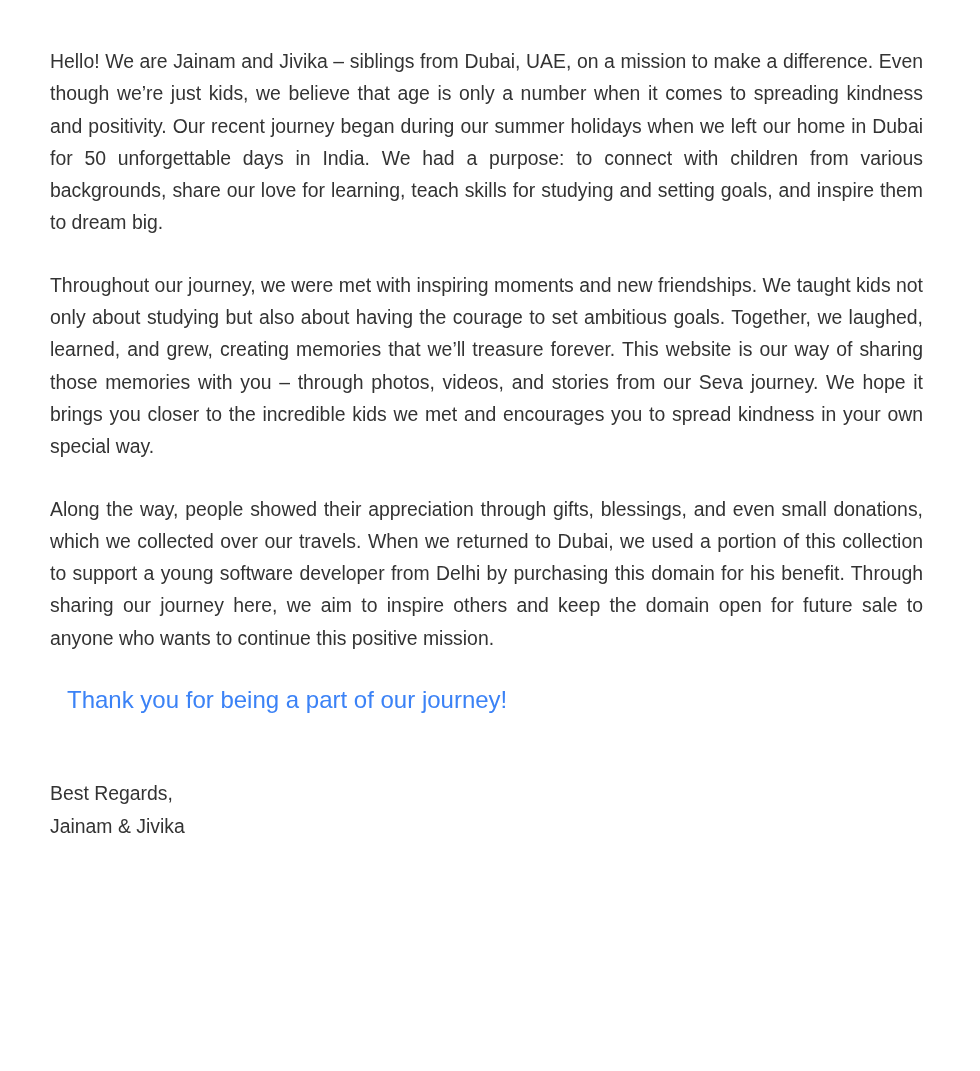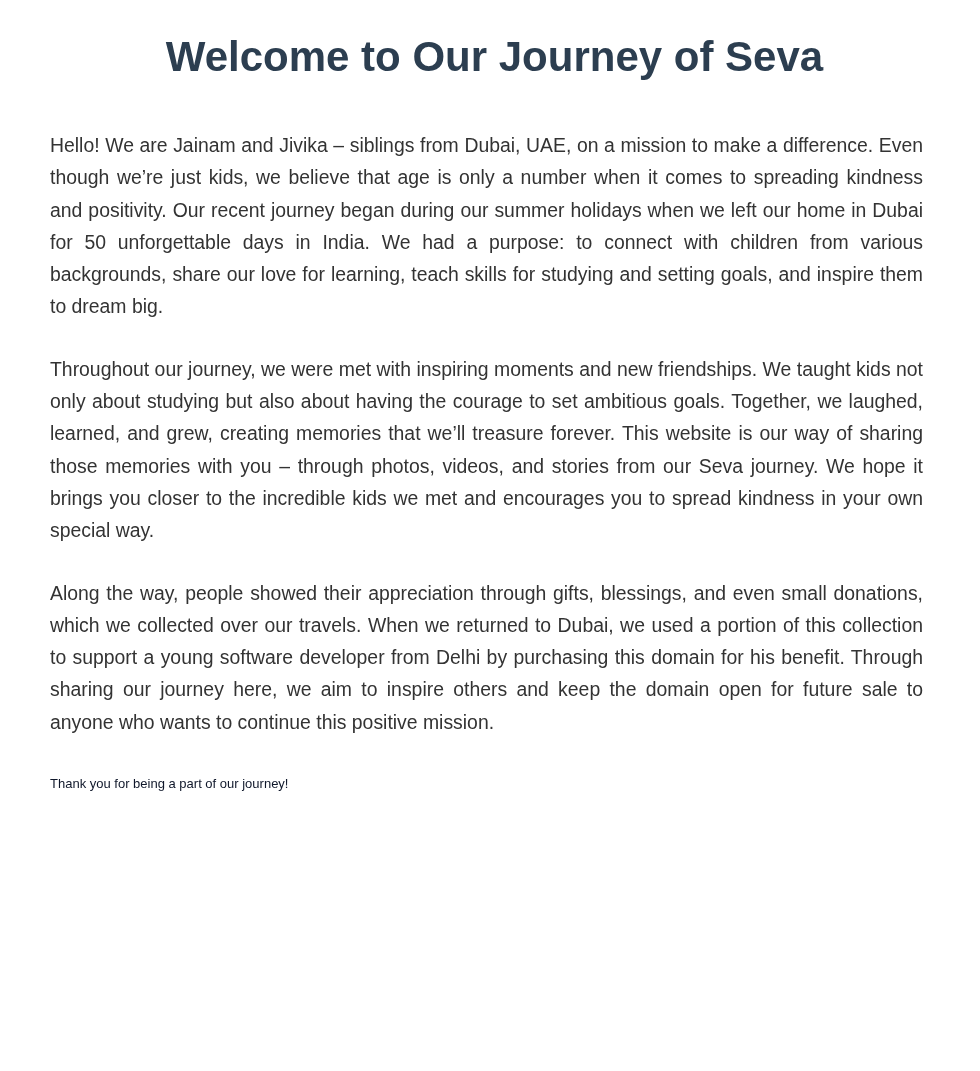--- a/index.html
+++ b/index.html
@@ -40,42 +40,43 @@
       line-height: 32.3px;
       text-align: justify;
       color: #333333;
     }
     p.para.narrow {
       letter-spacing: -0.55px;
       word-spacing: 0px;
       transform: scaleX(1);
     }
     p.thanks {
-      margin: 0 0 61px 0;
-      font-size: 13px;
+      margin: 0 0 61px 17px;
+      font-size: 24px;
       line-height: 32.3px;
-      color: #0f172a;
+      color: #3b82f6;
     }
     p.sign {
       margin: 0;
       font-size: 19.4px;
       line-height: 32.3px;
       color: #333333;
     }
     p.sign span {
       display: block;
     }
   </style>
 </head>
 <body>
 
 <div class="page">
-  <h1 class="title">Welcome to Our Journey of Seva</h1>
 
   <div class="content">
     <p class="para">Hello! We are Jainam and Jivika – siblings from Dubai, UAE, on a mission to make a difference. Even though we’re just kids, we believe that age is only a number when it comes to spreading kindness and positivity. Our recent journey began during our summer holidays when we left our home in Dubai for 50 unforgettable days in India. We had a purpose: to connect with children from various backgrounds, share our love for learning, teach skills for studying and setting goals, and inspire them to dream big.</p>
     <p class="para">Throughout our journey, we were met with inspiring moments and new friendships. We taught kids not only about studying but also about having the courage to set ambitious goals. Together, we laughed, learned, and grew, creating memories that we’ll treasure forever. This website is our way of sharing those memories with you – through photos, videos, and stories from our Seva journey. We hope it brings you closer to the incredible kids we met and encourages you to spread kindness in your own special way.</p>
     <p class="para">Along the way, people showed their appreciation through gifts, blessings, and even small donations, which we collected over our travels. When we returned to Dubai, we used a portion of this collection to support a young software developer from Delhi by purchasing this domain for his benefit. Through sharing our journey here, we aim to inspire others and keep the domain open for future sale to anyone who wants to continue this positive mission.</p>
     <p class="thanks">Thank you for being a part of our journey!</p>
     <p class="sign">
+      <span>Best Regards,</span>
+      <span>Jainam &amp; Jivika</span>
     </p>
   </div>
 </div>
 
 </body></html>

